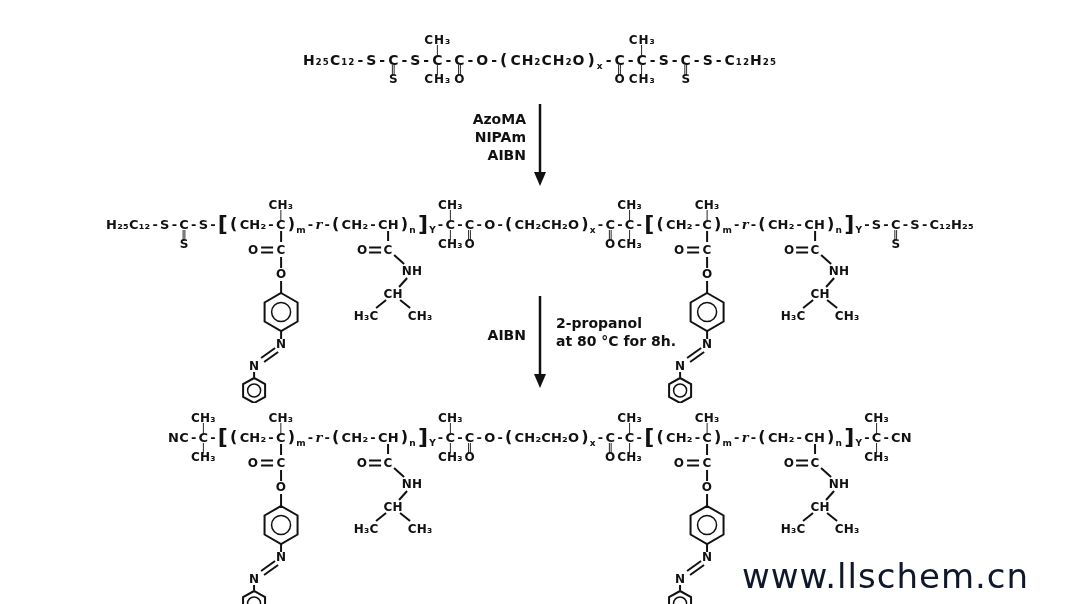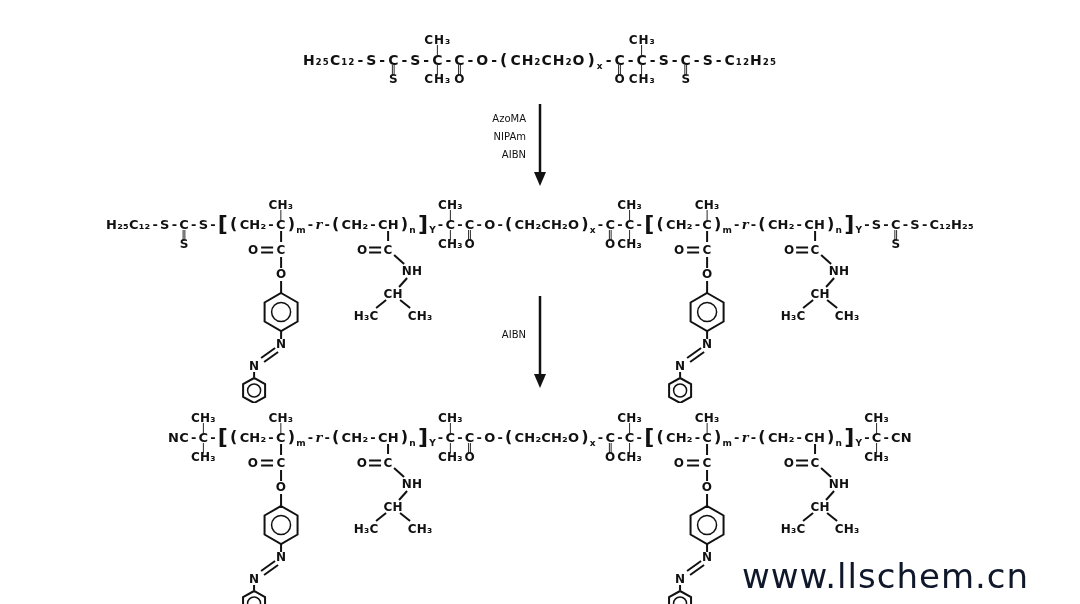--- a/index.html
+++ b/index.html
@@ -22,21 +22,21 @@
        align-items:center;}
   .above{bottom:14px;}
   .below{top:14px;}
   .lbl{line-height:11px;font-size:12px;font-weight:bold;}
   .bnd{line-height:8px;font-size:11px;font-weight:400;}
   .pend{position:absolute;top:14px;}
   .pend-azo{left:50%;margin-left:-58px;}
   .pend-nipam{left:50%;margin-left:-50px;}
   
   .arrow{position:absolute;}
-  .sidelabel{position:absolute;font-weight:normal;font-size:10px;line-height:18px;}
+  .sidelabel{position:absolute;font-weight:bold;font-size:14px;line-height:18px;}
   .rg{width:118px;text-align:right;}
   
   .wm{position:absolute;left:742px;top:556px;font-size:34px;color:#0f172a;letter-spacing:1px;}
   svg text{font-family:"DejaVu Sans",sans-serif;}
 </style>
 </head>
 <body>
 
 <div class="canvas">
 
@@ -258,20 +258,24 @@
       <span class="cell"><span class="m">C₁₂H₂₅</span></span>
     </div>
 
   <svg class="arrow" style="left:532px;top:296px" width="16" height="92">
     <line x1="8" y1="0" x2="8" y2="80" stroke="#111" stroke-width="2.5"></line>
     <polygon points="2,78 14,78 8,92" fill="#111"></polygon>
   </svg>
   <div class="sidelabel rg" style="left:408px;top:326px">
     <div>AIBN</div>
   </div>
+  <div class="sidelabel" style="left:556px;top:314px">
+    <div>2-propanol</div>
+    <div>at 80 °C for 8h.</div>
+  </div>
 
   <div class="structure" id="s-bot">
       <span class="cell"><span class="m">NC</span></span>
       <span class="cell"><span class="m">-</span></span>
       <span class="cell"><span class="m">C</span><span class="att above">
           <span class="lbl">CH₃</span>
           <span class="bnd">|</span>
         </span><span class="att below">
           <span class="bnd">|</span>
           <span class="lbl">CH₃</span>

